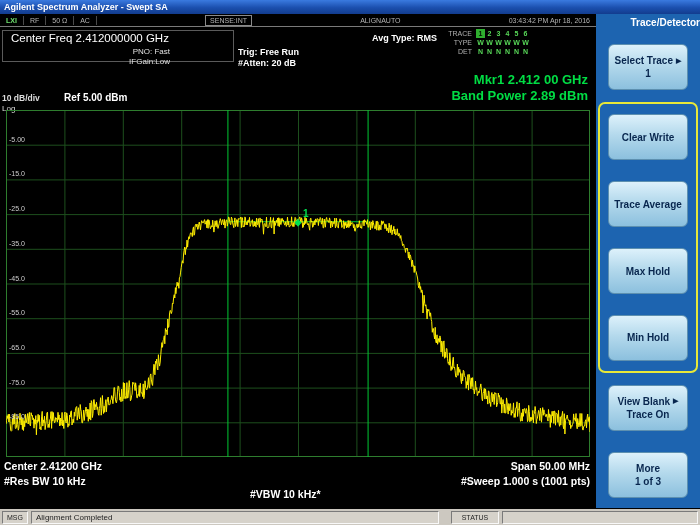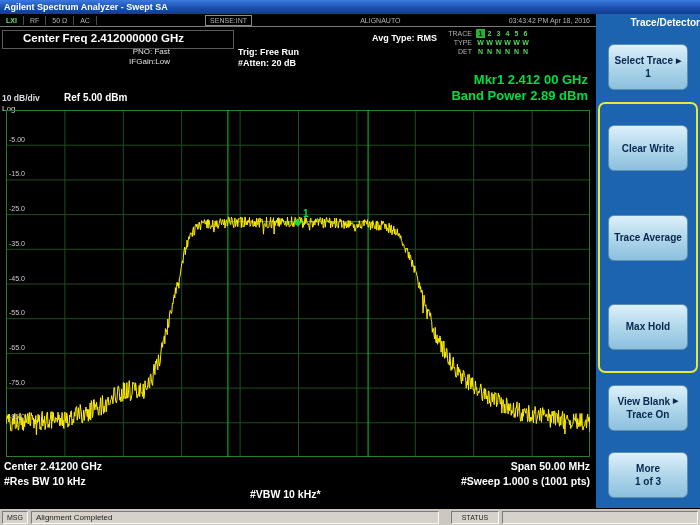--- a/index.html
+++ b/index.html
@@ -13,23 +13,23 @@
   #left { position:absolute; top:14px; left:0; width:596px; height:494px; background:#000; }
 
   .statusrow { position:absolute; top:0; left:0; width:596px; height:13px; display:flex;
     align-items:center; font-size:7px; color:#b4b4b4; border-bottom:1px solid #7a7a7a; }
   .statusrow .cell { padding:0 6px; border-right:1px solid #4a4a4a; line-height:9px; }
   .statusrow .lxi { color:#6fe26f; font-weight:bold; }
   .statusrow .spacer { flex:1; }
   .statusrow .sense { border:1px solid #8a8a8a; padding:0 4px; line-height:9px; }
   .statusrow .time { margin-right:6px; }
 
-  .center-freq-box { position:absolute; left:2px; top:16px; width:232px; height:19px;
-    border:1px solid #5a5a5a; background:#000; color:#fff; font-size:11.5px; font-weight:bold;
-    line-height:15px; padding-left:20px; }
+  .center-freq-box { position:absolute; left:2px; top:16px; width:232px; height:32px;
+    border:1px solid #5a5a5a; background:#000; color:#fff; font-size:11.5px; font-weight:normal;
+    line-height:15px; padding-left:8px; }
   .avg-type { position:absolute; left:372px; top:19px; color:#fff; font-size:9px; font-weight:bold; }
 
   .trace-info { position:absolute; left:440px; top:15px; width:154px; font-size:7px; line-height:9px; }
   .ti-row { display:flex; }
   .ti-label { width:32px; text-align:right; margin-right:4px; color:#b0b0b0; }
   .ti-val { width:9px; text-align:center; color:#58d858; font-weight:bold; }
   .ti-val.active { background:#2fae2f; color:#001400; }
 
   .pno-block { position:absolute; left:96px; top:33px; width:74px; text-align:right;
     color:#e0e0e0; font-size:8px; line-height:10px; }
@@ -236,20 +236,27 @@
             </span>
         </button>
       </div>
       <div class="slot">
         <button class="softkey">
           <span class="line1">
               <span>Max Hold</span>
             </span>
         </button>
       </div>
+      <div class="slot">
+        <button class="softkey">
+          <span class="line1">
+              <span>Min Hold</span>
+            </span>
+        </button>
+      </div>
     </div>
 
     <div class="slot">
       <button class="softkey">
         <span class="line1">
           <span>View Blank</span>
           <span class="arrow">▶</span>
         </span>
         <span class="sub">Trace On</span>
       </button>

